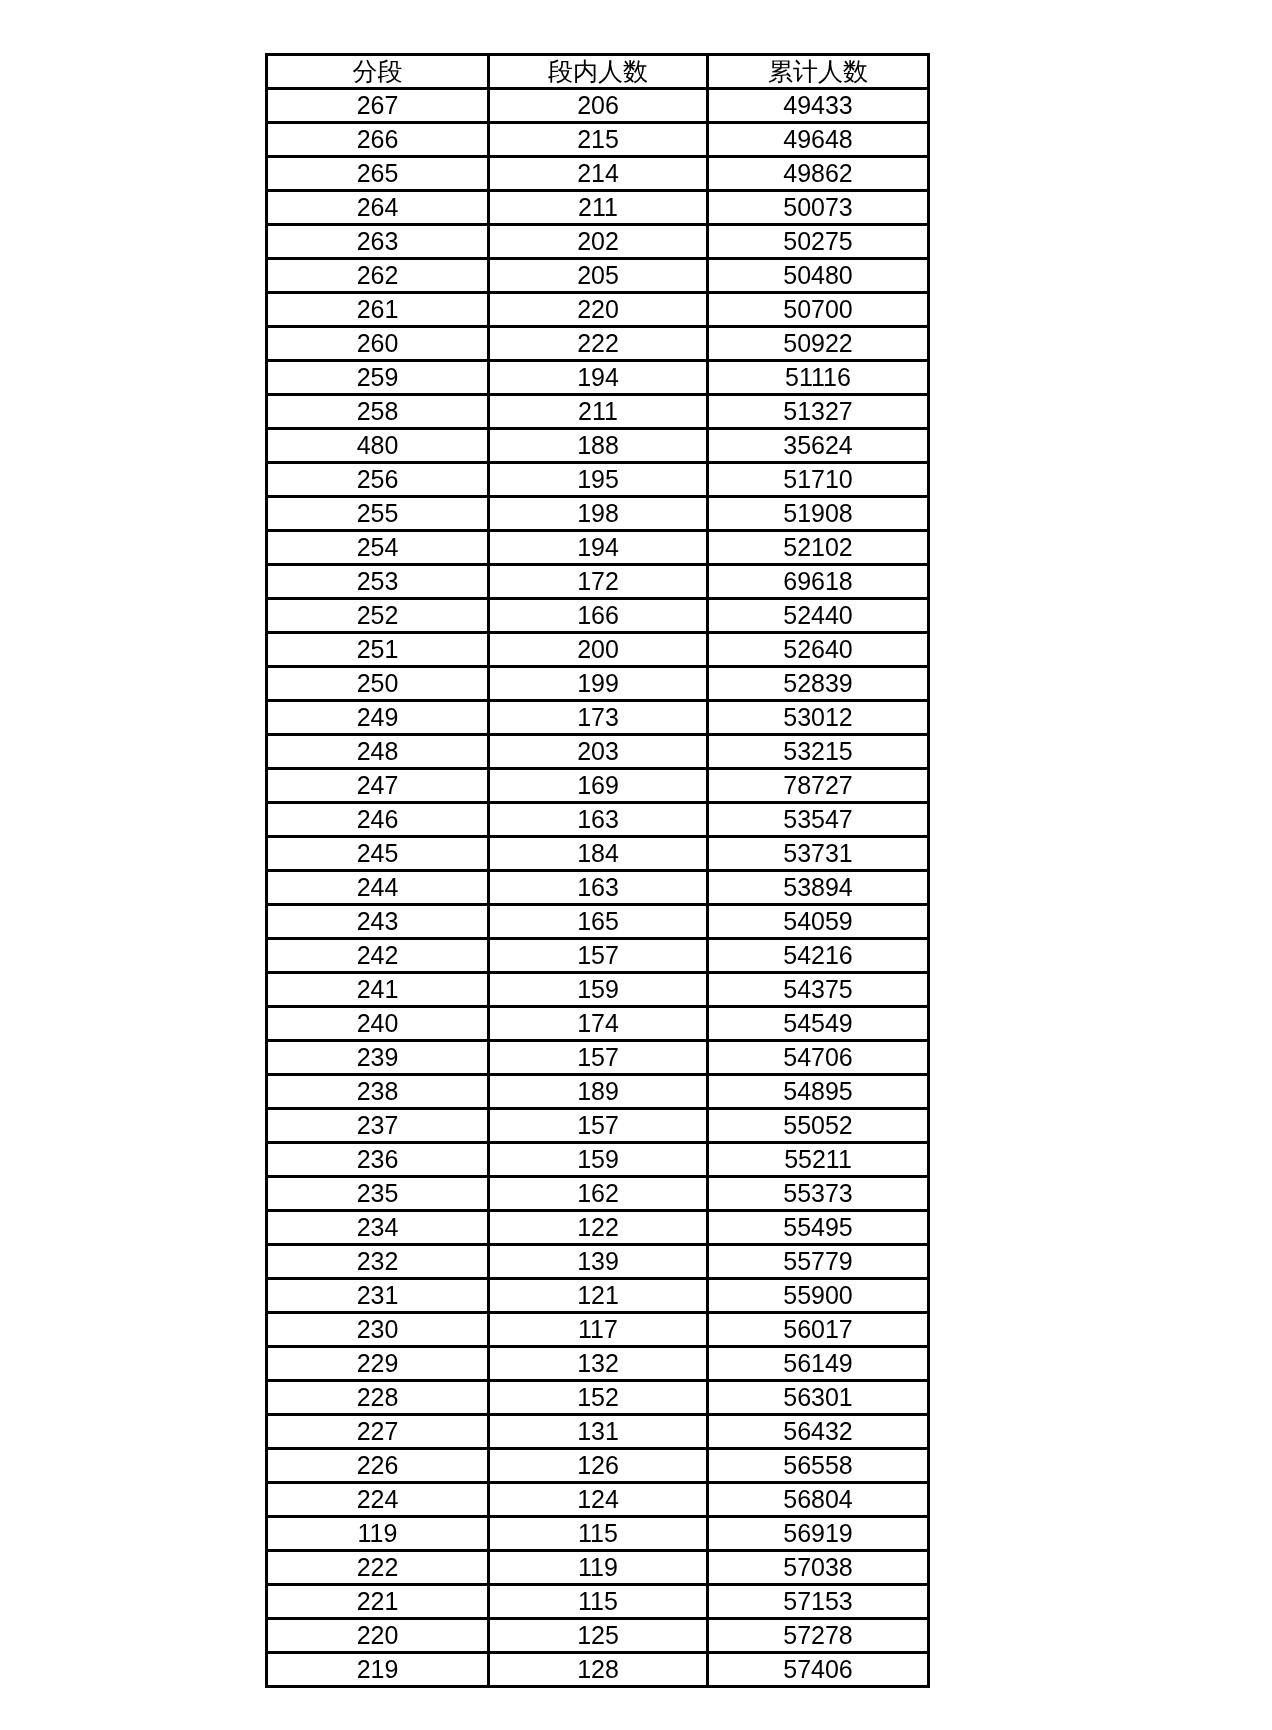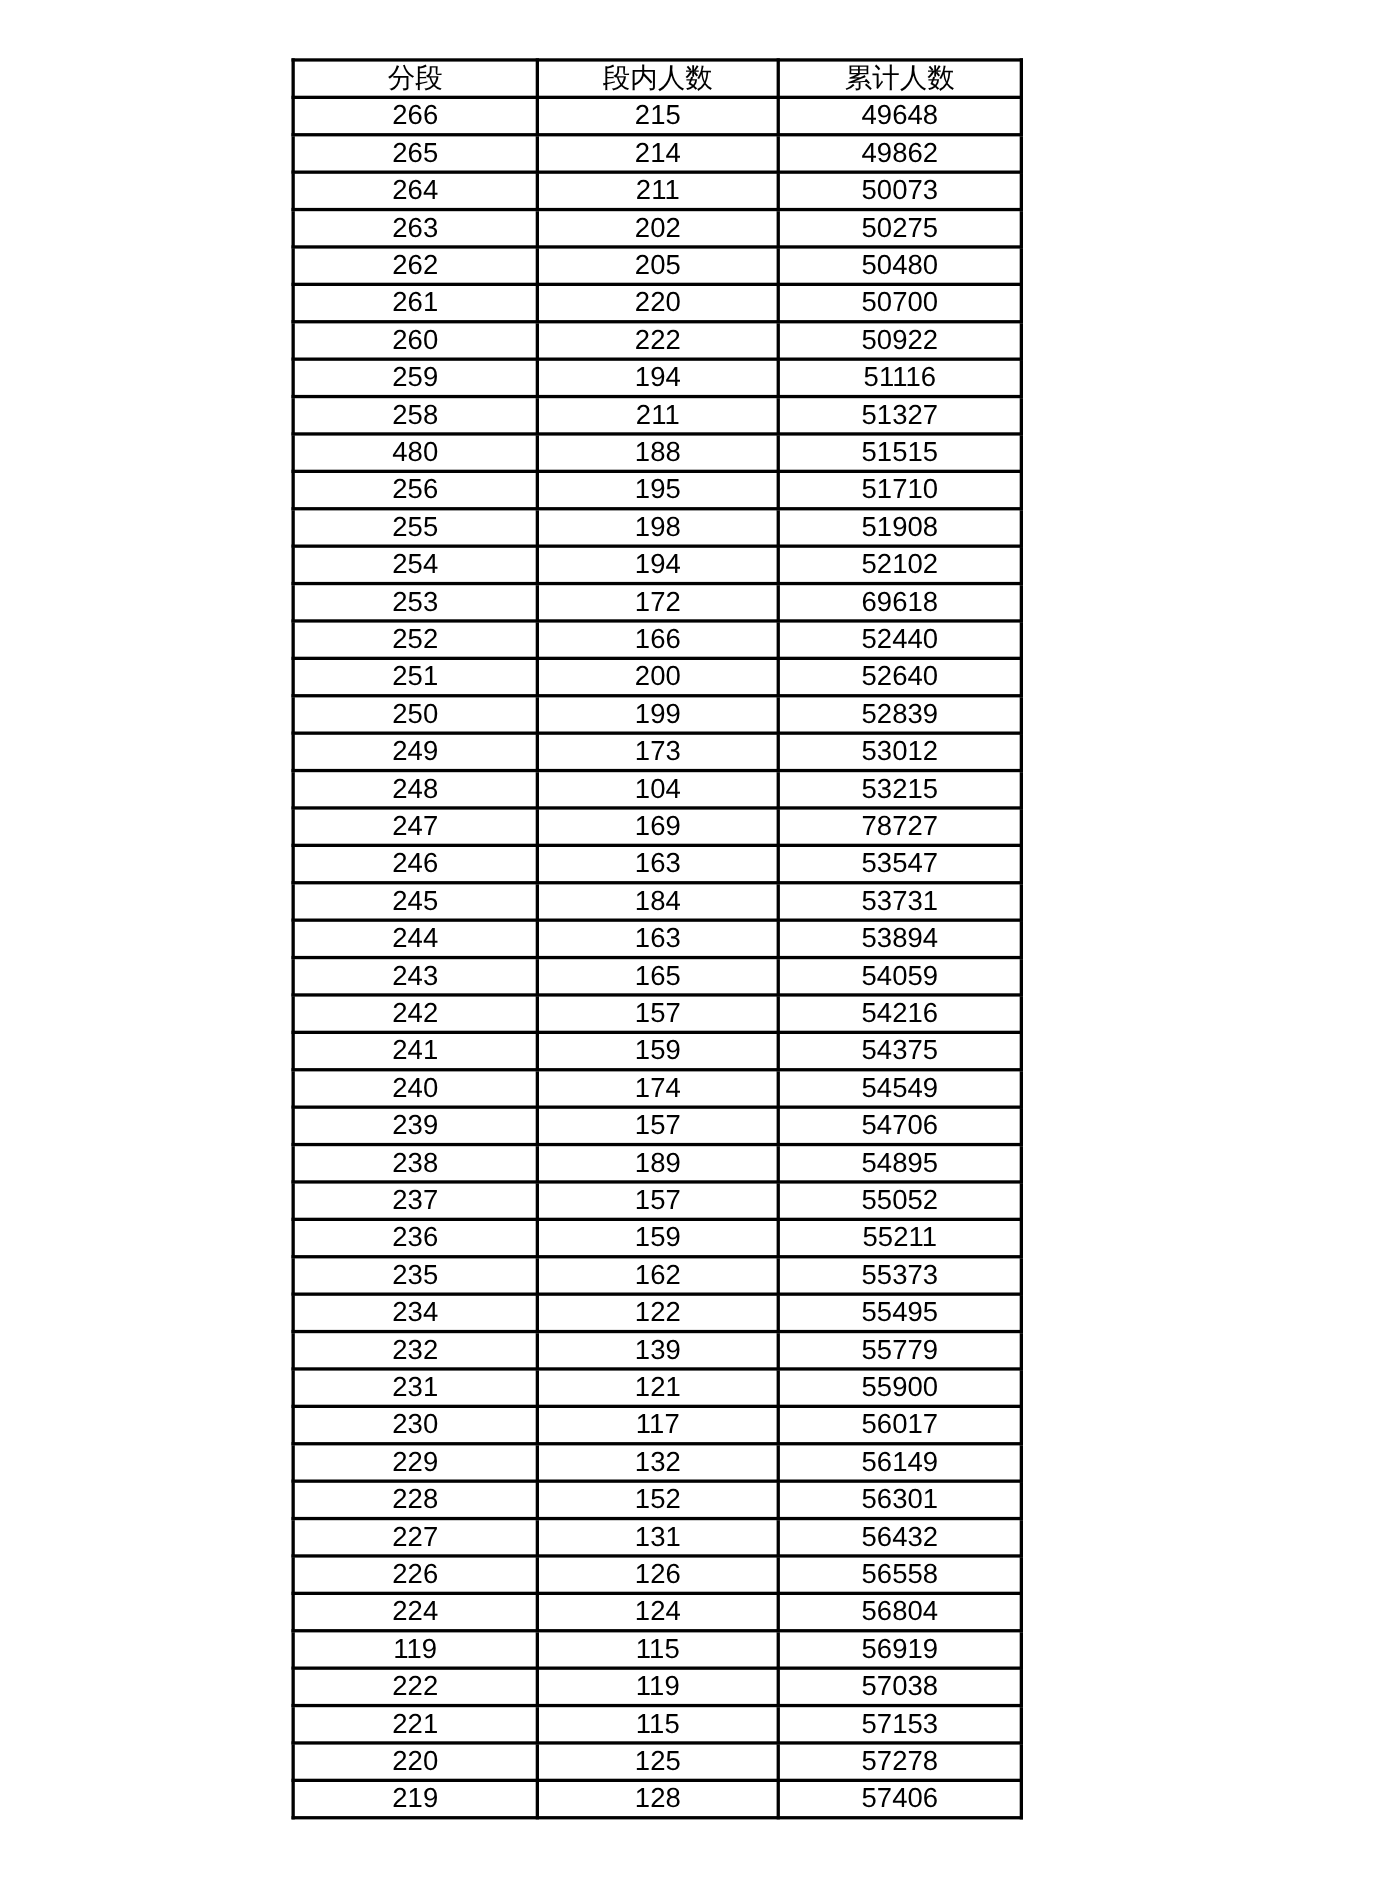--- a/index.html
+++ b/index.html
@@ -55,20 +55,25 @@
   </colgroup>
   <thead>
     <tr>
       <th>分段</th>
       <th>段内人数</th>
       <th>累计人数</th>
     </tr>
   </thead>
   <tbody>
       <tr>
+        <td>267</td>
+        <td>206</td>
+        <td>49433</td>
+      </tr>
+      <tr>
         <td>266</td>
         <td>215</td>
         <td>49648</td>
       </tr>
       <tr>
         <td>265</td>
         <td>214</td>
         <td>49862</td>
       </tr>
       <tr>
@@ -102,21 +107,21 @@
         <td>51116</td>
       </tr>
       <tr>
         <td>258</td>
         <td>211</td>
         <td>51327</td>
       </tr>
       <tr>
         <td>480</td>
         <td>188</td>
-        <td>51515</td>
+        <td>35624</td>
       </tr>
       <tr>
         <td>256</td>
         <td>195</td>
         <td>51710</td>
       </tr>
       <tr>
         <td>255</td>
         <td>198</td>
         <td>51908</td>
@@ -146,21 +151,21 @@
         <td>199</td>
         <td>52839</td>
       </tr>
       <tr>
         <td>249</td>
         <td>173</td>
         <td>53012</td>
       </tr>
       <tr>
         <td>248</td>
-        <td>104</td>
+        <td>203</td>
         <td>53215</td>
       </tr>
       <tr>
         <td>247</td>
         <td>169</td>
         <td>78727</td>
       </tr>
       <tr>
         <td>246</td>
         <td>163</td>

